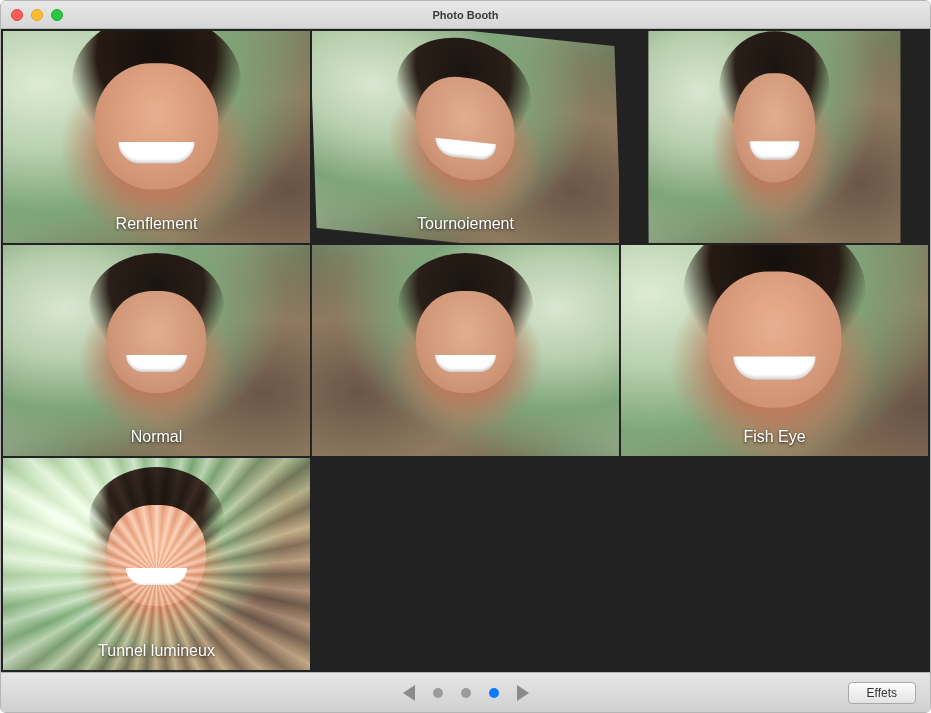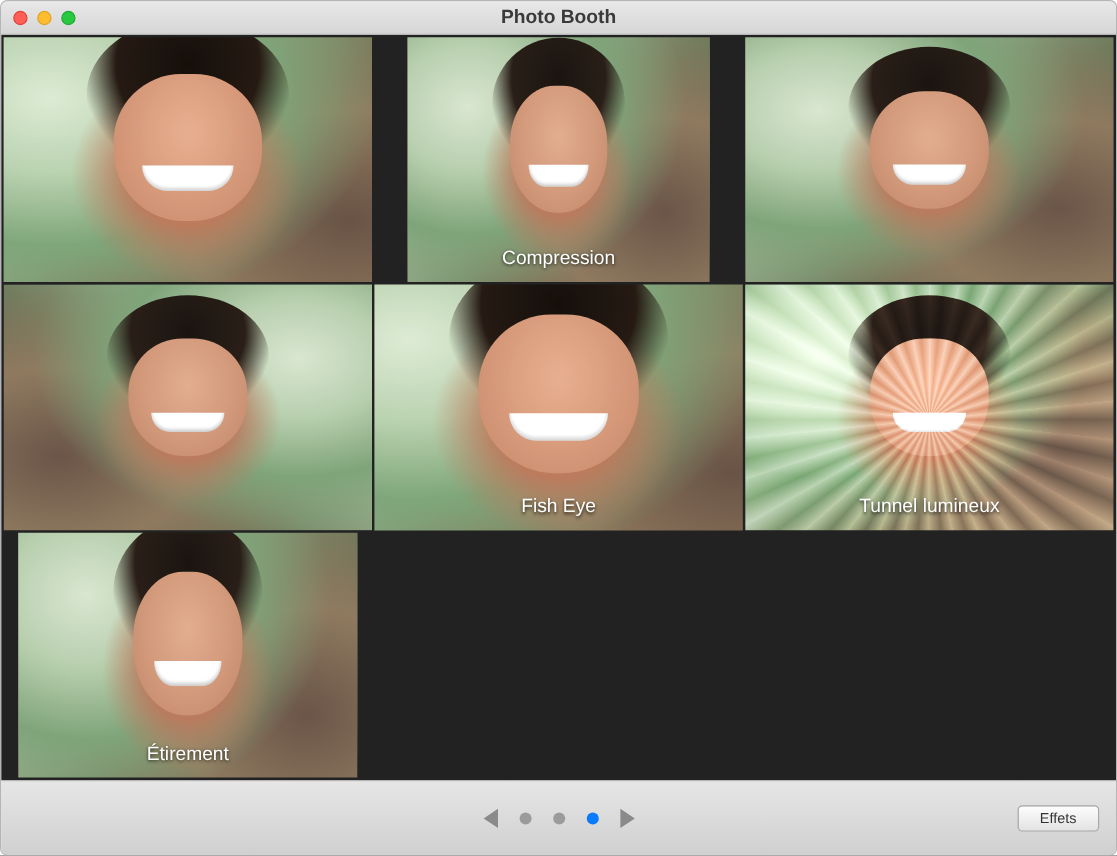--- a/index.html
+++ b/index.html
@@ -44,21 +44,21 @@
       border-radius: 50%;
     }
     .traffic-close { background: #ff5f57; border: 0.5px solid #e24238; }
     .traffic-min   { background: #febc2e; border: 0.5px solid #e1a325; }
     .traffic-max   { background: #28c840; border: 0.5px solid #22aa37; }
     
     .title {
       position: absolute;
       left: 0; right: 0;
       text-align: center;
-      font-size: 16px;
+      font-size: 11px;
       font-weight: 600;
       color: #3a3a3a;
       pointer-events: none;
     }
     
     .content {
       flex: 1;
       background: #222;
       padding: 2px;
     }
@@ -139,21 +139,21 @@
       left: 0; right: 0;
       text-align: center;
       color: #fff;
       font-size: 16px;
       font-weight: 400;
       text-shadow: 0 1px 3px rgba(0,0,0,0.8);
       pointer-events: none;
     }
     
     .bottombar {
-      height: 62px;
+      height: 40px;
       background: linear-gradient(to bottom, #e6e6e6, #d0d0d0);
       border-top: 1px solid #b5b5b5;
       display: flex;
       align-items: center;
       position: relative;
     }
     
     .pager {
       position: absolute;
       left: 0; right: 0;
@@ -220,37 +220,47 @@
 
   <div class="content">
     <div class="grid" id="effects-grid">
         <div class="cell">
           <div class="fx fx-bulge">
             <div class="portrait"></div>
             <div class="hair"></div>
             <div class="face"></div>
             <div class="smile"></div>
           </div>
+          <div class="cell-label">Renflement</div>
+        </div>
+        <div class="cell">
+          <div class="fx fx-twirl">
+            <div class="portrait"></div>
+            <div class="hair"></div>
+            <div class="face"></div>
+            <div class="smile"></div>
+          </div>
+          <div class="cell-label">Tournoiement</div>
         </div>
         <div class="cell">
           <div class="fx fx-squeeze">
             <div class="portrait"></div>
             <div class="hair"></div>
             <div class="face"></div>
             <div class="smile"></div>
           </div>
-          <div class="cell-label">Compression</div>
         </div>
         <div class="cell">
           <div class="fx fx-normal">
             <div class="portrait"></div>
             <div class="hair"></div>
             <div class="face"></div>
             <div class="smile"></div>
           </div>
+          <div class="cell-label">Normal</div>
         </div>
         <div class="cell">
           <div class="fx fx-mirror">
             <div class="portrait"></div>
             <div class="hair"></div>
             <div class="face"></div>
             <div class="smile"></div>
           </div>
         </div>
         <div class="cell">
@@ -263,29 +273,20 @@
           <div class="cell-label">Fish Eye</div>
         </div>
         <div class="cell">
           <div class="fx fx-light">
             <div class="portrait"></div>
             <div class="hair"></div>
             <div class="face"></div>
             <div class="smile"></div>
           </div>
           <div class="cell-label">Tunnel lumineux</div>
-        </div>
-        <div class="cell">
-          <div class="fx fx-stretch">
-            <div class="portrait"></div>
-            <div class="hair"></div>
-            <div class="face"></div>
-            <div class="smile"></div>
-          </div>
-          <div class="cell-label">Étirement</div>
         </div>
       </div>
   </div>
 
   <div class="bottombar">
     <div class="pager" id="pager">
       <div class="pager-arrow left"></div>
 
       <div class="pager-dot"></div>
         <div class="pager-dot"></div>

